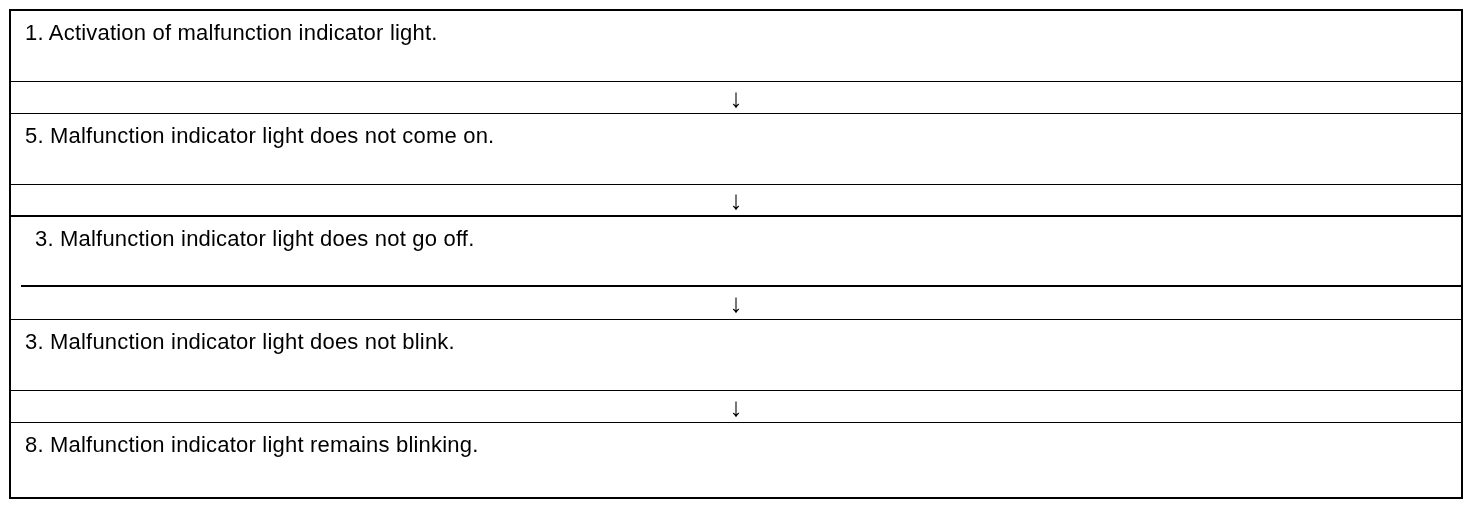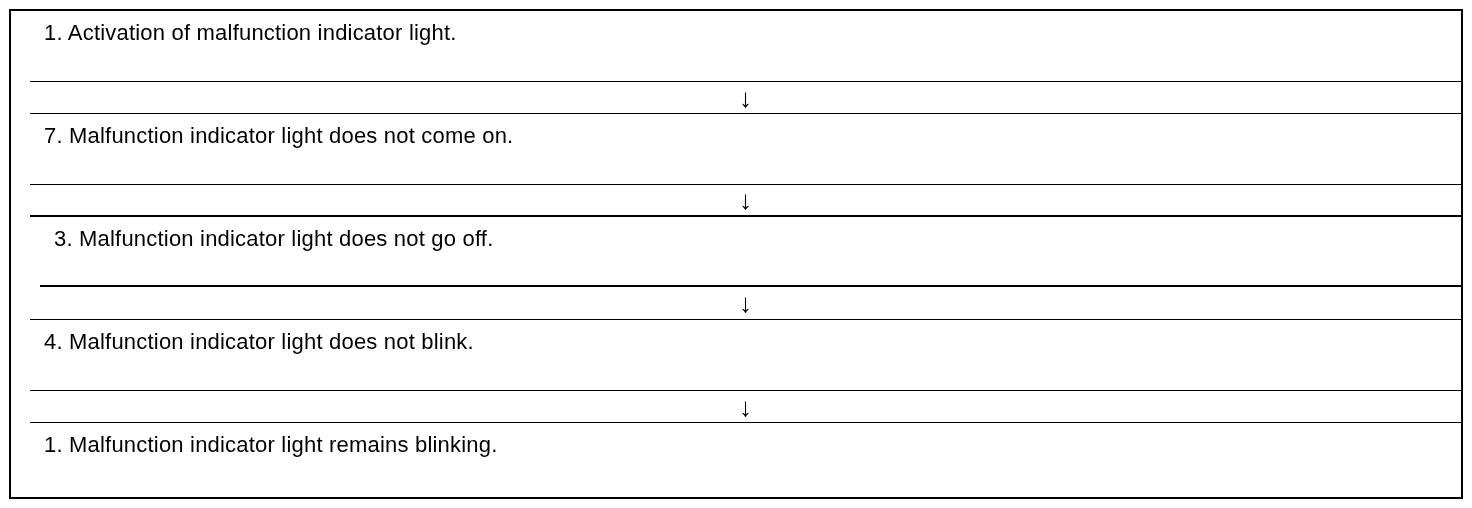--- a/index.html
+++ b/index.html
@@ -19,21 +19,20 @@
     position: absolute;
     left: 9px;
     top: 9px;
     width: 1454px;
     height: 490px;
     border: 2px solid #000000;
     box-sizing: border-box;
     display: flex;
     flex-direction: column;
     background: #ffffff;
-    padding-left: 19px;
   }
   .step-row {
     height: 70px;
     box-sizing: border-box;
     padding: 9px 14px 0 14px;
     font-size: 22px;
     line-height: 26px;
     letter-spacing: 0.2px;
     text-align: left;
     overflow: hidden;
@@ -59,34 +58,34 @@
 
 <div class="page">
   <div class="flowchart">
 
     <div class="step-row">1. Activation of malfunction indicator light.</div>
 
     <div class="arrow-row">
         <span>↓</span>
       </div>
 
-    <div class="step-row">7. Malfunction indicator light does not come on.</div>
+    <div class="step-row">5. Malfunction indicator light does not come on.</div>
 
     <div class="arrow-row heavy-bottom">
         <span>↓</span>
       </div>
 
     <div class="step-row heavy-bottom">3. Malfunction indicator light does not go off.</div>
 
     <div class="arrow-row" style="border-top:none;">
         <span>↓</span>
       </div>
 
-    <div class="step-row">4. Malfunction indicator light does not blink.</div>
+    <div class="step-row">3. Malfunction indicator light does not blink.</div>
 
     <div class="arrow-row">
         <span>↓</span>
       </div>
 
-    <div class="step-row">1. Malfunction indicator light remains blinking.</div>
+    <div class="step-row">8. Malfunction indicator light remains blinking.</div>
 
   </div>
 </div>
 
 </body></html>

